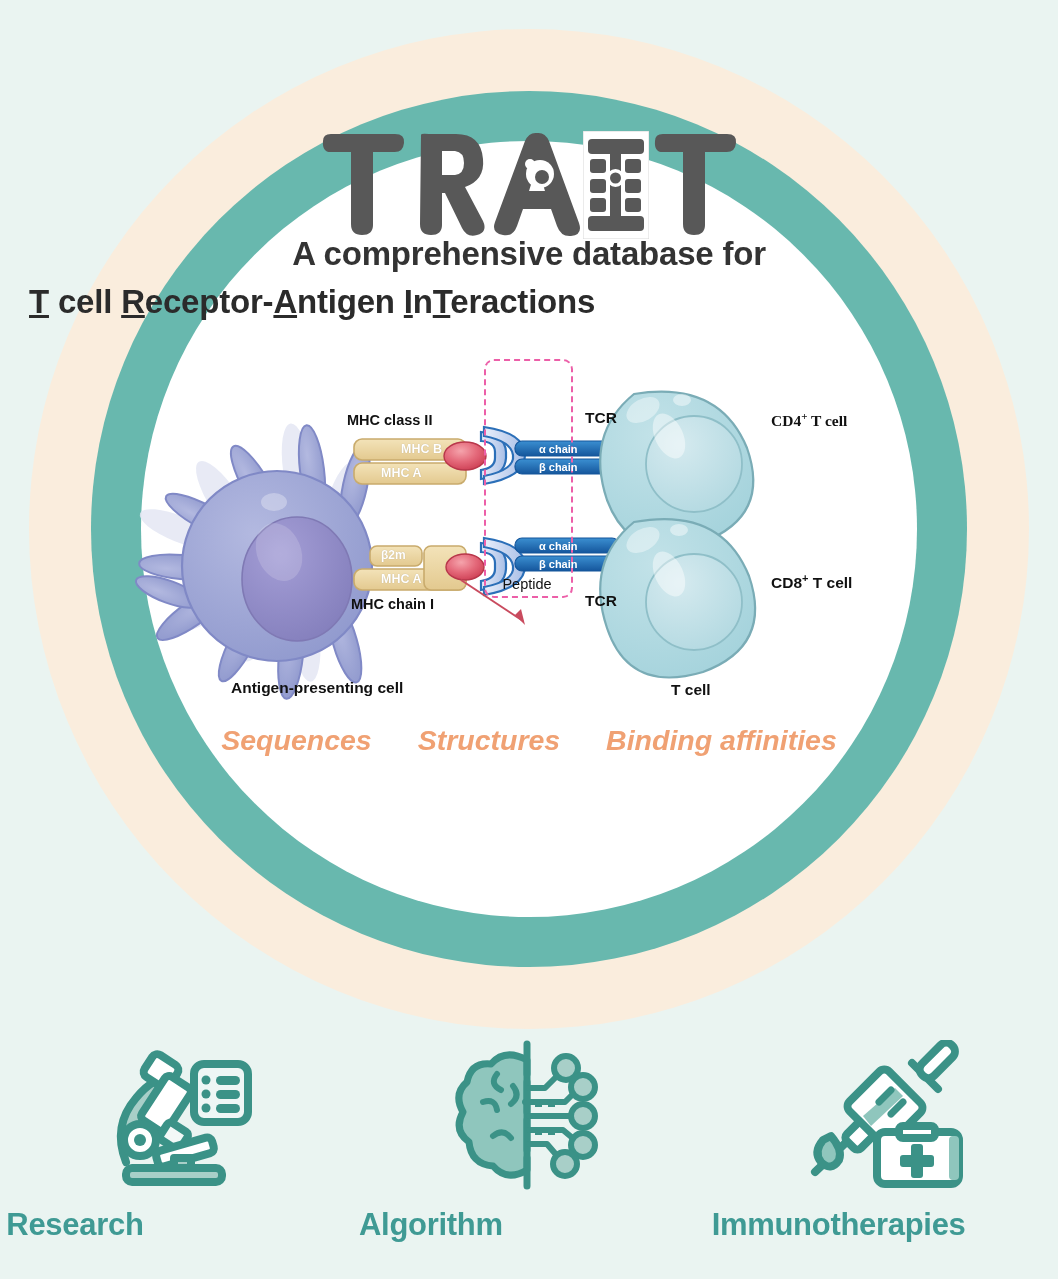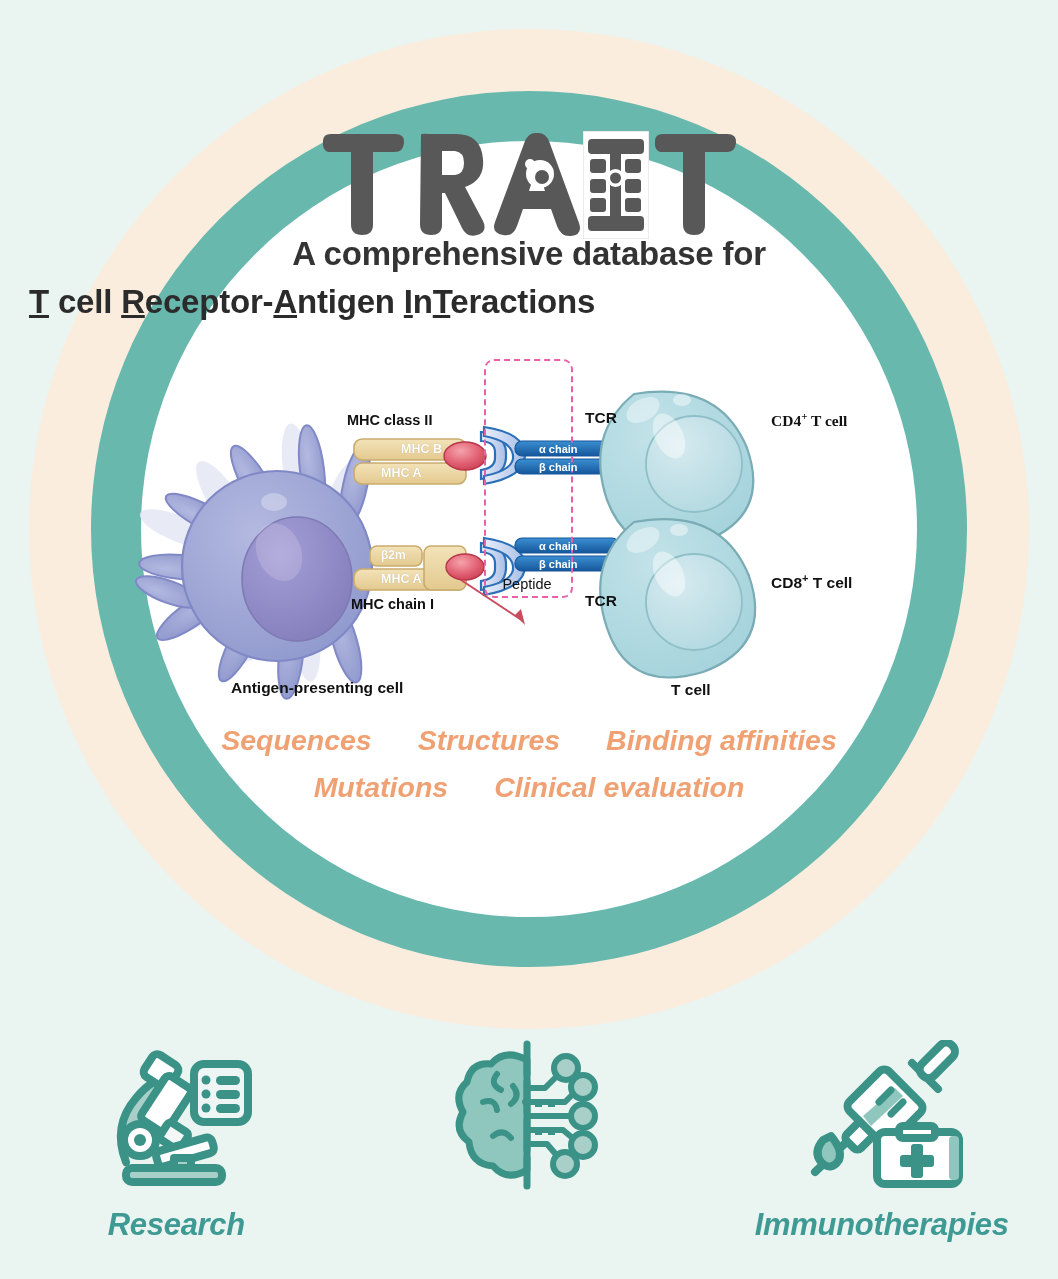--- a/index.html
+++ b/index.html
@@ -87,21 +87,21 @@
   .kw-row{ font-size:28.5px; white-space:nowrap; }
   .kw{ display:inline-block; }
   .kw + .kw{ margin-left:38px; }
 
   
   #panel{
     position:absolute; left:0; top:1035px; width:1058px; height:244px;
     display:flex; align-items:flex-start; justify-content:space-around;
   }
   .panel-item{
-    width:340px; text-align:center;font-style:italic;
+    width:340px; 
   }
   .panel-icon{ height:160px; display:flex; align-items:center; justify-content:center;}
   .panel-label{
     margin-top:12px; font-size:31px; font-weight:bold; color:#3f9a94;
     letter-spacing:-0.3px;
   }
 </style>
 </head>
 <body>
 
@@ -307,24 +307,20 @@
     <div class="lbl lbl-md" style="left:202px;top:355px;">Antigen-presenting cell</div>
     <div class="lbl lbl-md" style="left:642px;top:357px;">T cell</div>
   </div>
 
   <div id="keywords">
     <div class="kw-row">
       <span class="kw">Sequences</span>
       <span class="kw">Structures</span>
       <span class="kw">Binding affinities</span>
     </div>
-    <div class="kw-row" style="margin-top:9px;">
-      <span class="kw">Mutations</span>
-      <span class="kw">Clinical evaluation</span>
-    </div>
   </div>
 </div>
 
 <div id="panel">
 
   <div class="panel-item">
     <div class="panel-icon">
       <svg width="160" height="150" viewBox="0 0 160 150">
         <g fill="none" stroke="#3b9287" stroke-width="8" stroke-linecap="round" stroke-linejoin="round">
           <path d="M30 122 Q16 86 40 58 Q58 36 78 36" fill="#a8cfc8"></path>
@@ -378,20 +374,21 @@
           <circle cx="116" cy="124" r="12"></circle>
         </g>
         <g fill="#3b9287">
           <rect x="86" y="60" width="7" height="7"></rect>
             <rect x="99" y="60" width="7" height="7"></rect>
           <rect x="86" y="88" width="7" height="7"></rect>
             <rect x="99" y="88" width="7" height="7"></rect>
         </g>
       </svg>
     </div>
+    <div class="panel-label">Algorithm</div>
   </div>
 
   <div class="panel-item">
     <div class="panel-icon">
       <svg width="165" height="150" viewBox="0 0 165 150">
         <g stroke="#3b9287" stroke-width="8" stroke-linecap="round" stroke-linejoin="round" fill="none">
           <line x1="16" y1="132" x2="58" y2="92"></line>
           <rect x="47" y="84" width="30" height="20" rx="5" transform="rotate(-45 62 94)" fill="#ffffff"></rect>
           <rect x="58" y="38" width="56" height="58" rx="7" transform="rotate(-45 86 67)" fill="#ffffff"></rect>
           <line x1="113" y1="23" x2="139" y2="49"></line>

